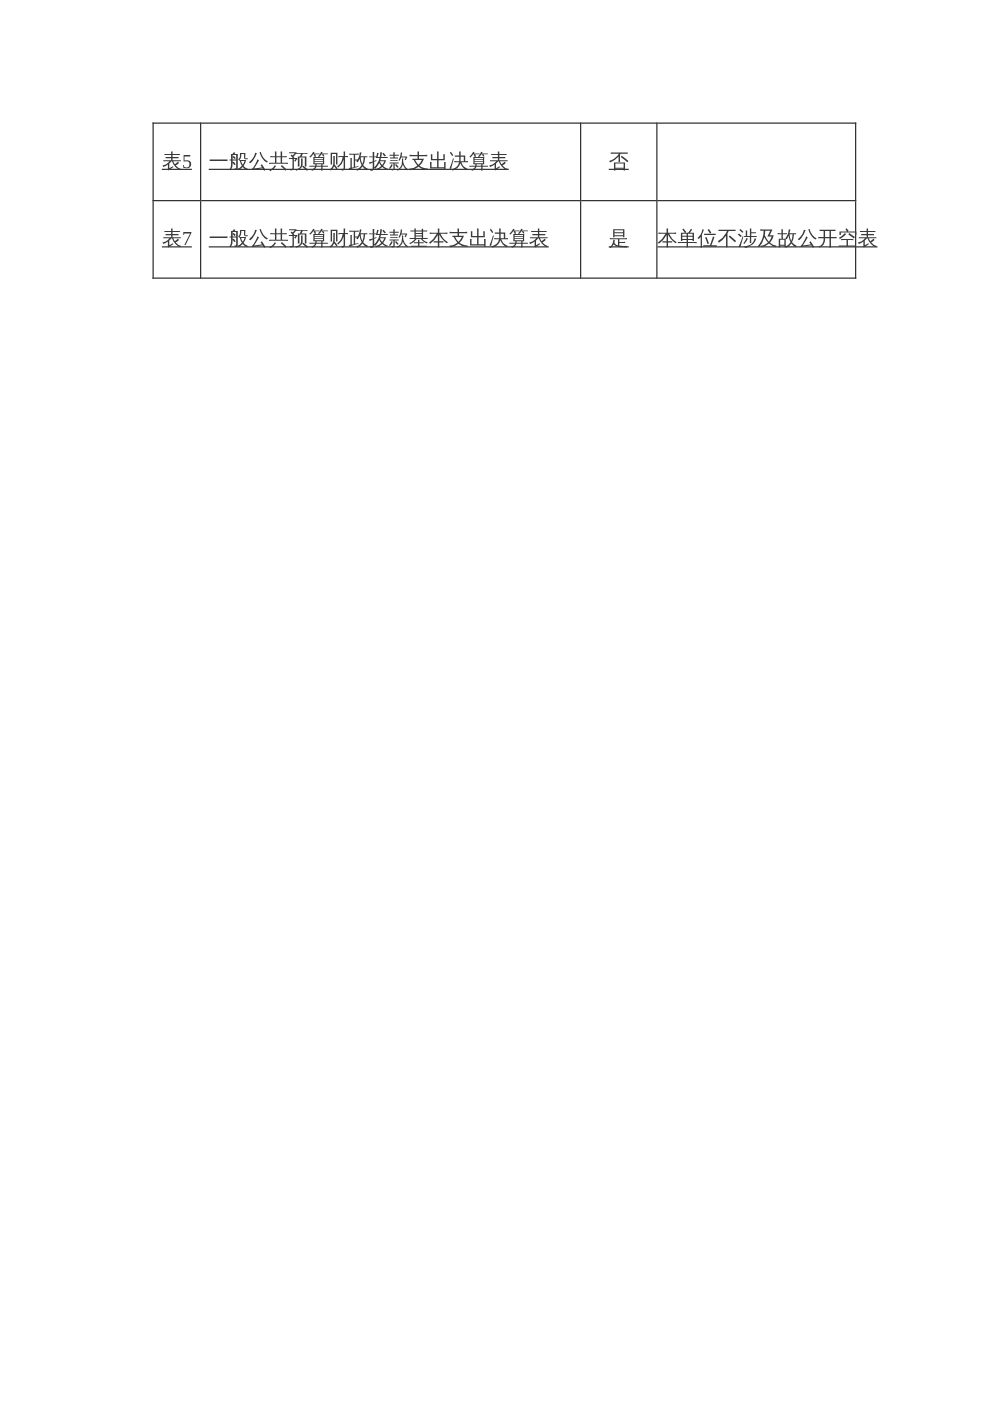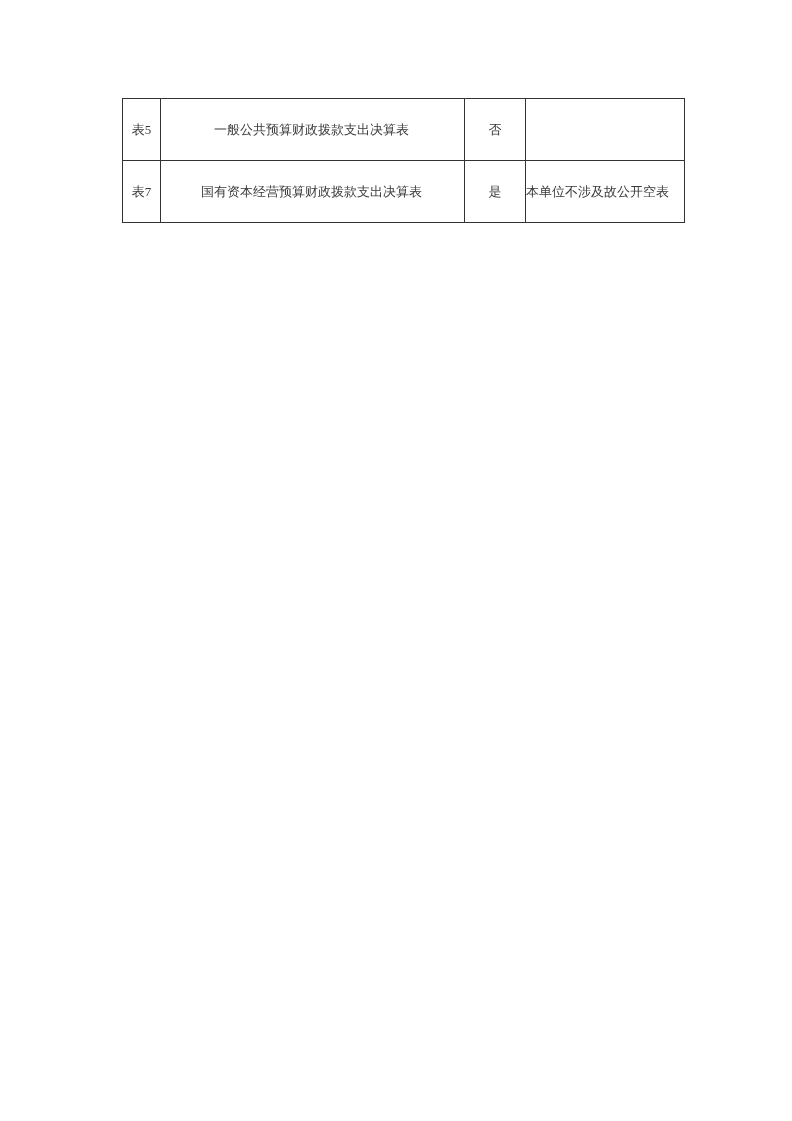--- a/index.html
+++ b/index.html
@@ -17,34 +17,35 @@
     background: #ffffff;
   }
   table.doc-table {
     position: absolute;
     left: 122px;
     top: 98px;
     width: 562px;
     border-collapse: collapse;
     table-layout: fixed;
     color: #3a3a3a;
-    font-size: 13px;
+    font-size: 16px;
+    text-decoration: underline;
   }
   table.doc-table td {
     border: 1px solid #333333;
     height: 62px;
     vertical-align: middle;
     line-height: 1.35;
   }
   td.c-id {
     text-align: center;
     padding: 0;
   }
   td.c-name {
-    text-align: center;
+    text-align: left;
     padding: 0 8px 0 6px;
   }
   td.c-flag {
     text-align: center;
     padding: 0;
   }
   td.c-remark {
     text-align: left;
     padding: 0;
     white-space: nowrap;
@@ -64,19 +65,19 @@
     </colgroup>
     <tbody>
       <tr>
         <td class="c-id">表5</td>
         <td class="c-name">一般公共预算财政拨款支出决算表</td>
         <td class="c-flag">否</td>
         <td class="c-remark"></td>
       </tr>
       <tr>
         <td class="c-id">表7</td>
-        <td class="c-name">国有资本经营预算财政拨款支出决算表</td>
+        <td class="c-name">一般公共预算财政拨款基本支出决算表</td>
         <td class="c-flag">是</td>
         <td class="c-remark">本单位不涉及故公开空表</td>
       </tr>
     </tbody>
   </table>
 </div>
 
 </body></html>

